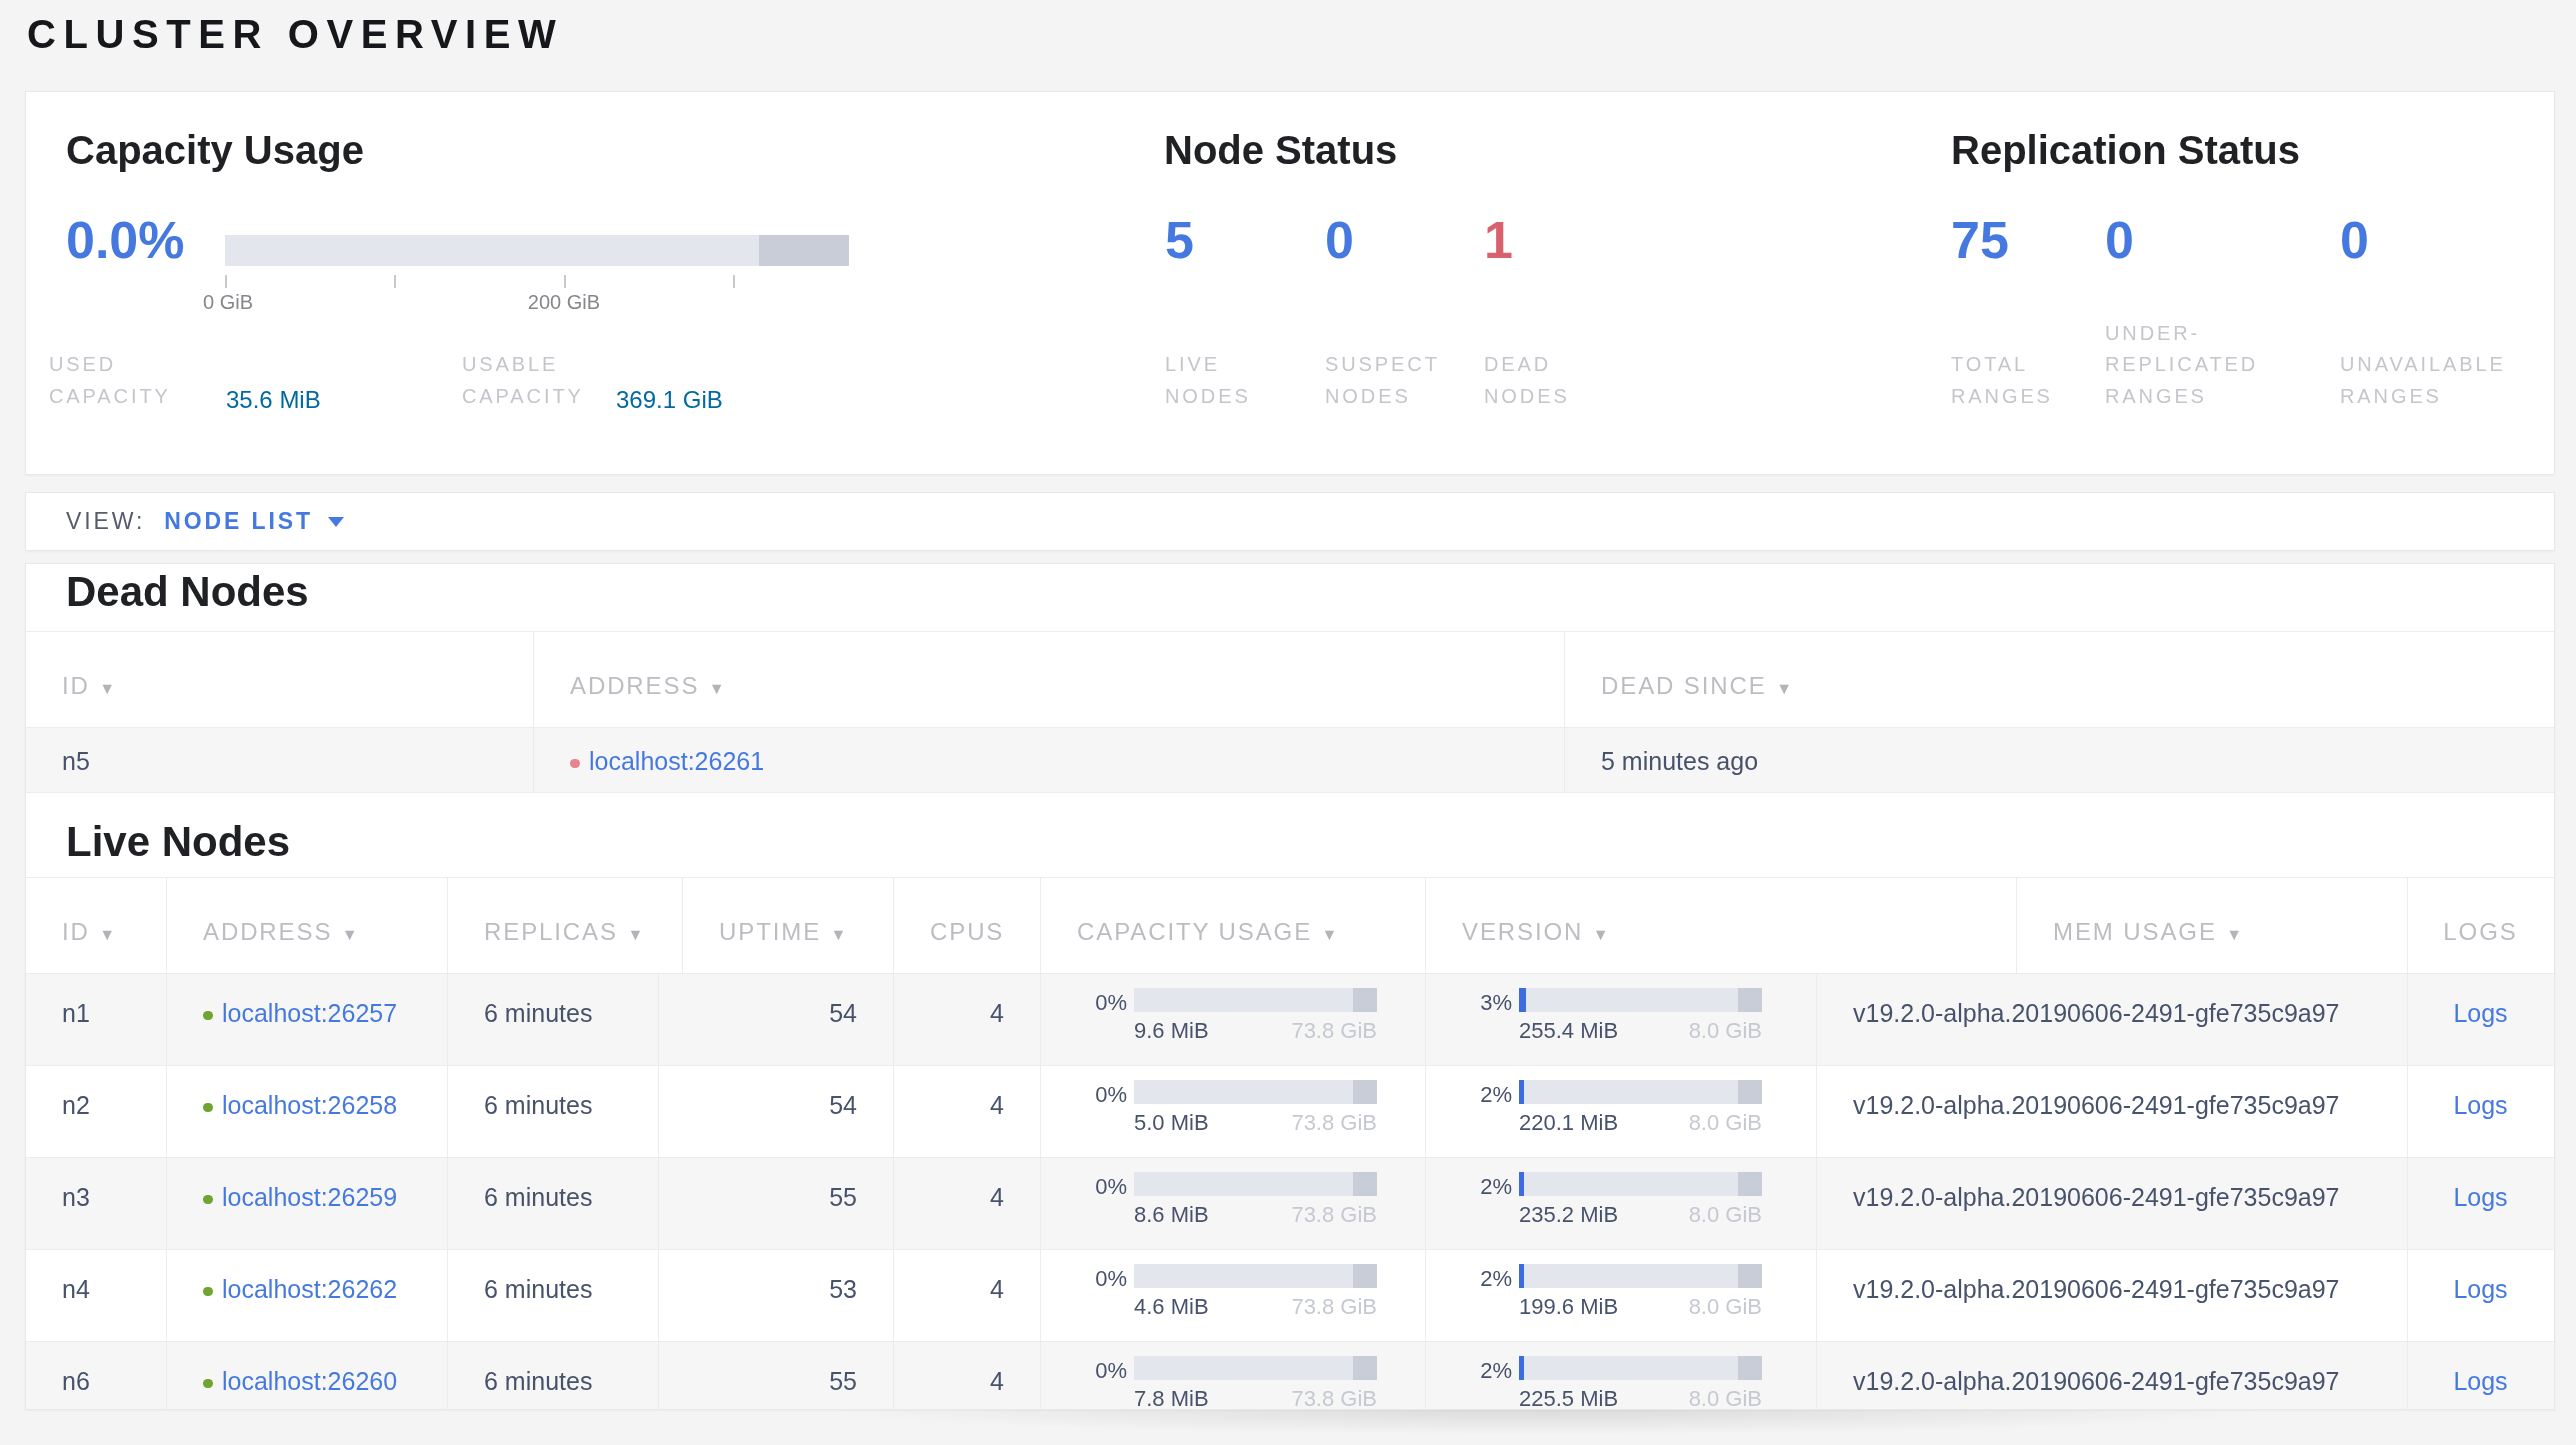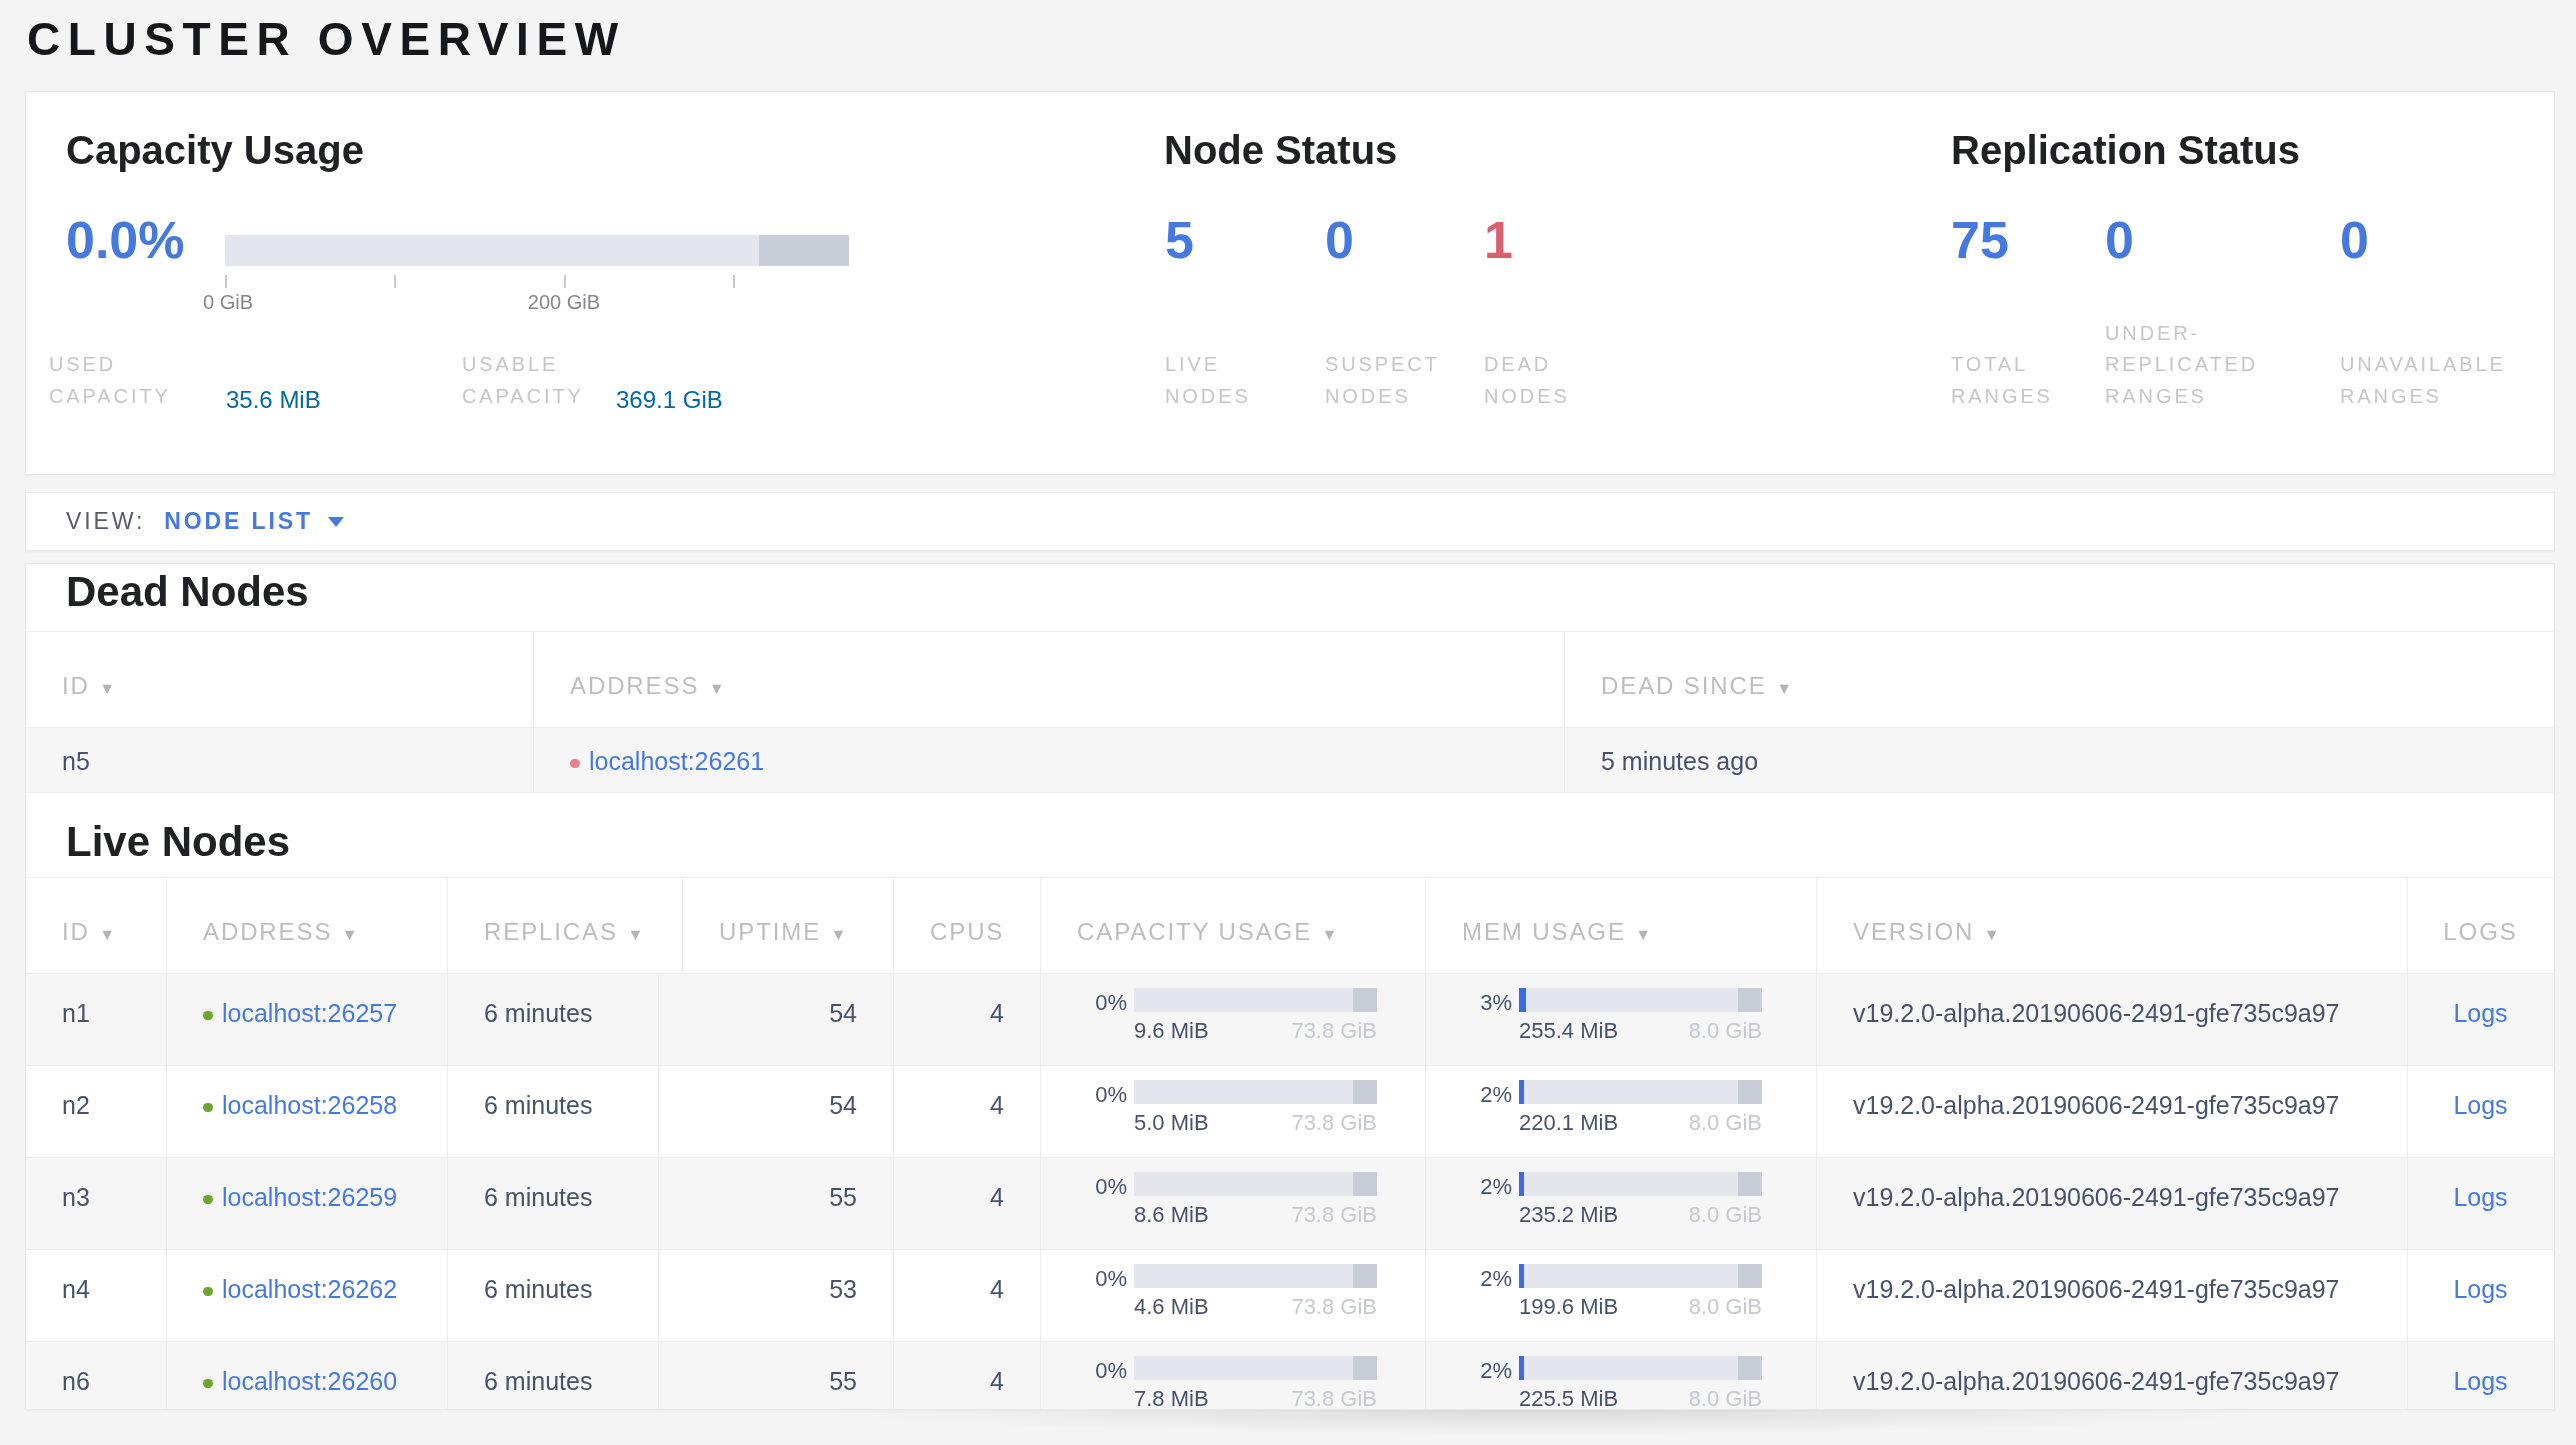--- a/index.html
+++ b/index.html
@@ -1,20 +1,20 @@
 <!DOCTYPE html>
 <html><head>
 <meta charset="utf-8">
 <style>
   * { margin:0; padding:0; box-sizing:border-box; }
   html,body { background:#f4f4f4; }
   body { font-family:"Liberation Sans","DejaVu Sans",sans-serif; }
   .page { position:relative; width:2576px; height:1446px; background:#f4f4f5; overflow:hidden; }
 
-  .page-title { position:absolute; left:27px; top:11.5px; font-size:46px; font-weight:700;
+  .page-title { position:absolute; left:27px; top:11.5px; font-size:40px; font-weight:700;
     letter-spacing:7.6px; color:#16171a; }
 
   .card { position:absolute; left:25px; width:2530px; background:#ffffff;
     border:1px solid #e8e8e8; box-shadow:0 1px 1.9px rgba(0,0,0,0.04); }
   .card-summary { top:91px; height:384px; }
   .card-viewbar { top:492px; height:59px; }
   .card-tables { top:563px; height:847px; overflow:hidden; }
 
   .panel-heading { position:absolute; top:36px; font-size:40px; font-weight:600; color:#1f2125; }
   .big-num { position:absolute; top:118px; font-size:52px; font-weight:600; color:#4679e0; }
@@ -156,22 +156,22 @@
     <div class="section-heading" style="top:254px;">Live Nodes</div>
 
     <div class="tbl" style="top:313px;">
       <div class="thead">
         <div class="th sortable sep lw0">ID</div>
         <div class="th sortable sep lw1">ADDRESS</div>
         <div class="th sortable sep lw3">REPLICAS</div>
         <div class="th sortable sep lw2">UPTIME</div>
         <div class="th sep lw4">CPUS</div>
         <div class="th sortable sep lw5">CAPACITY USAGE</div>
+        <div class="th sortable sep lw7">VERSION</div>
         <div class="th sortable sep lw6">MEM USAGE</div>
-        <div class="th sortable sep lw7">VERSION</div>
         <div class="th center lw8">LOGS</div>
       </div>
 
       <div class="trow live-row alt">
         <div class="td sep lw0">n1</div>
         <div class="td sep lw1">
           <span class="dot dot-green"></span><a class="link">localhost:26257</a>
         </div>
         <div class="td sep lw2">6 minutes</div>
         <div class="td sep num lw3">54</div>

